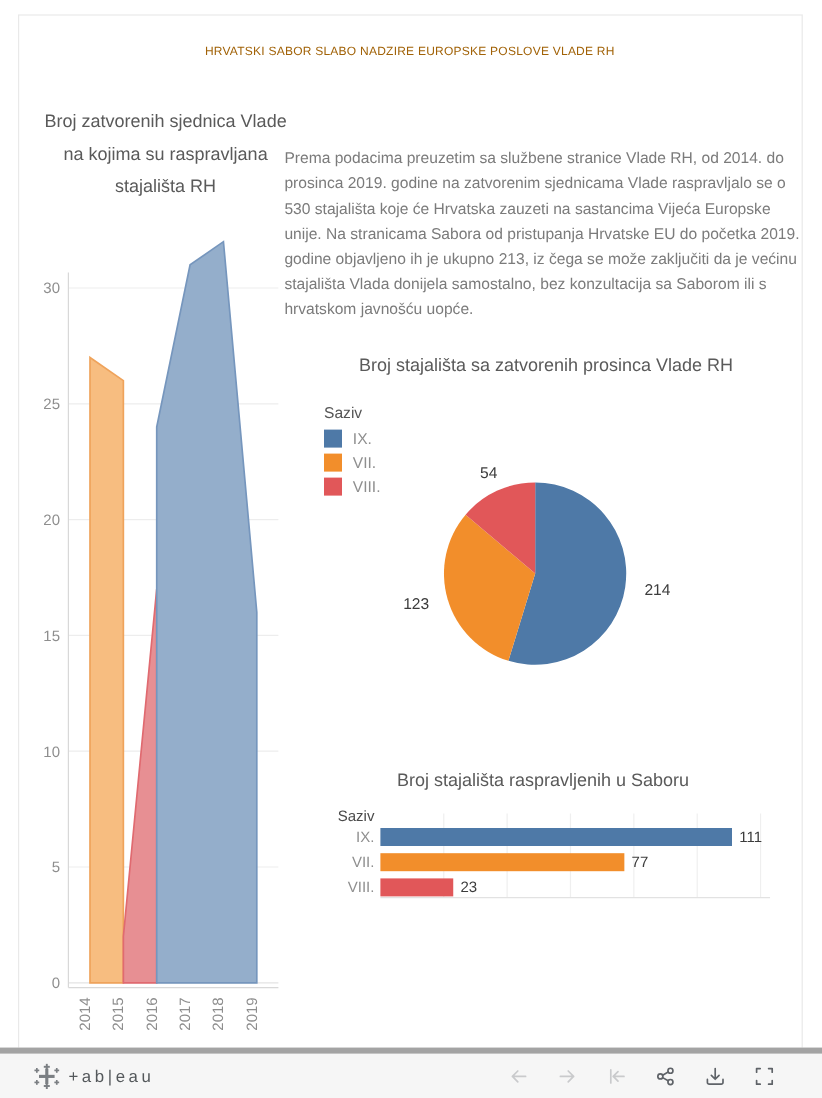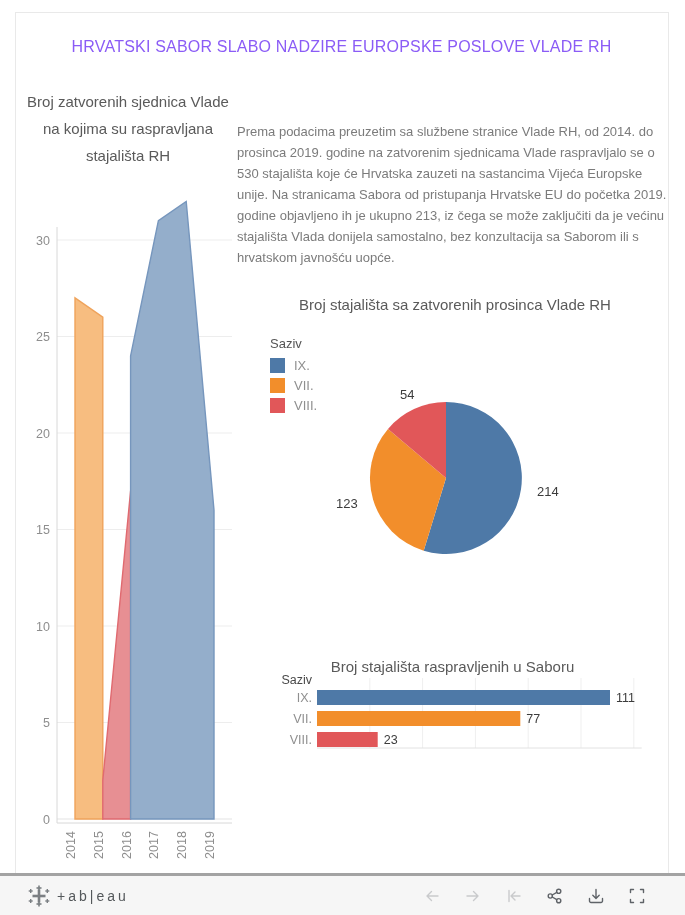--- a/index.html
+++ b/index.html
@@ -4,40 +4,40 @@
 <style>
   html,body{margin:0;padding:0;}
   body{
     width:685px;height:915px;position:relative;background:#ffffff;
     font-family:"Liberation Sans",sans-serif;overflow:hidden;
     -webkit-font-smoothing:antialiased;
   }
   .panel{position:absolute;left:15px;top:12px;width:652px;height:861px;
          border:1px solid #e9e9e9;background:#fff;}
   .main-title{position:absolute;left:15px;top:38px;width:653px;text-align:center;
-              font-size:16px;color:#8b5cf6;letter-spacing:.2px;}
-  .area-title{position:absolute;left:22px;top:88px;width:212px;text-align:center;
+              font-size:10px;color:#a16207;letter-spacing:.2px;}
+  .area-title{position:absolute;left:32px;top:88px;width:212px;text-align:center;
               font-size:15px;line-height:27px;color:#5a5a5a;}
   .paragraph{position:absolute;left:237px;top:121px;width:432px;
              font-size:13px;line-height:21px;color:#7b7b7b;}
   .pie-title{position:absolute;left:240px;top:296px;width:430px;text-align:center;
              font-size:15px;color:#5a5a5a;}
-  .bar-title{position:absolute;left:240px;top:658px;width:425px;text-align:center;
+  .bar-title{position:absolute;left:240px;top:642px;width:425px;text-align:center;
              font-size:15px;color:#5a5a5a;}
   .legend{position:absolute;left:270px;top:336px;}
   .legend-title{font-size:13px;color:#555555;margin-bottom:7px;}
   .legend-item{display:flex;align-items:center;margin-bottom:5px;height:15px;}
   .legend-swatch{width:15px;height:15px;margin-right:9px;flex:0 0 auto;}
   .legend-label{font-size:13px;color:#8f8f8f;}
   svg text{font-family:"Liberation Sans",sans-serif;}
   #area-svg{position:absolute;left:20px;top:185px;}
   #pie-svg{position:absolute;left:325px;top:383px;}
   #bar-svg{position:absolute;left:250px;top:670px;}
   .footer{position:absolute;left:0;top:873px;width:685px;height:42px;background:#f6f6f6;
-          border-top:3px solid #a3a3a3;display:flex;align-items:center;
+          border-top:5px solid #a3a3a3;display:flex;align-items:center;
           justify-content:space-between;padding:0 38px 0 28px;box-sizing:border-box;}
   .logo{display:flex;align-items:center;cursor:pointer;}
   .logo-text{font-size:14px;letter-spacing:3px;color:#54585b;margin-left:7px;}
   .toolbar{display:flex;align-items:center;gap:21px;}
   .tb-btn{width:20px;height:20px;display:flex;align-items:center;justify-content:center;
           background:none;border:none;padding:0;cursor:pointer;}
   .icon-muted path{stroke:#c9cacc;}
   .icon-dark path,.icon-dark circle{stroke:#5f6368;}
   .tb-icon{fill:none;stroke-width:1.4;stroke-linecap:round;stroke-linejoin:round;}
 </style>

